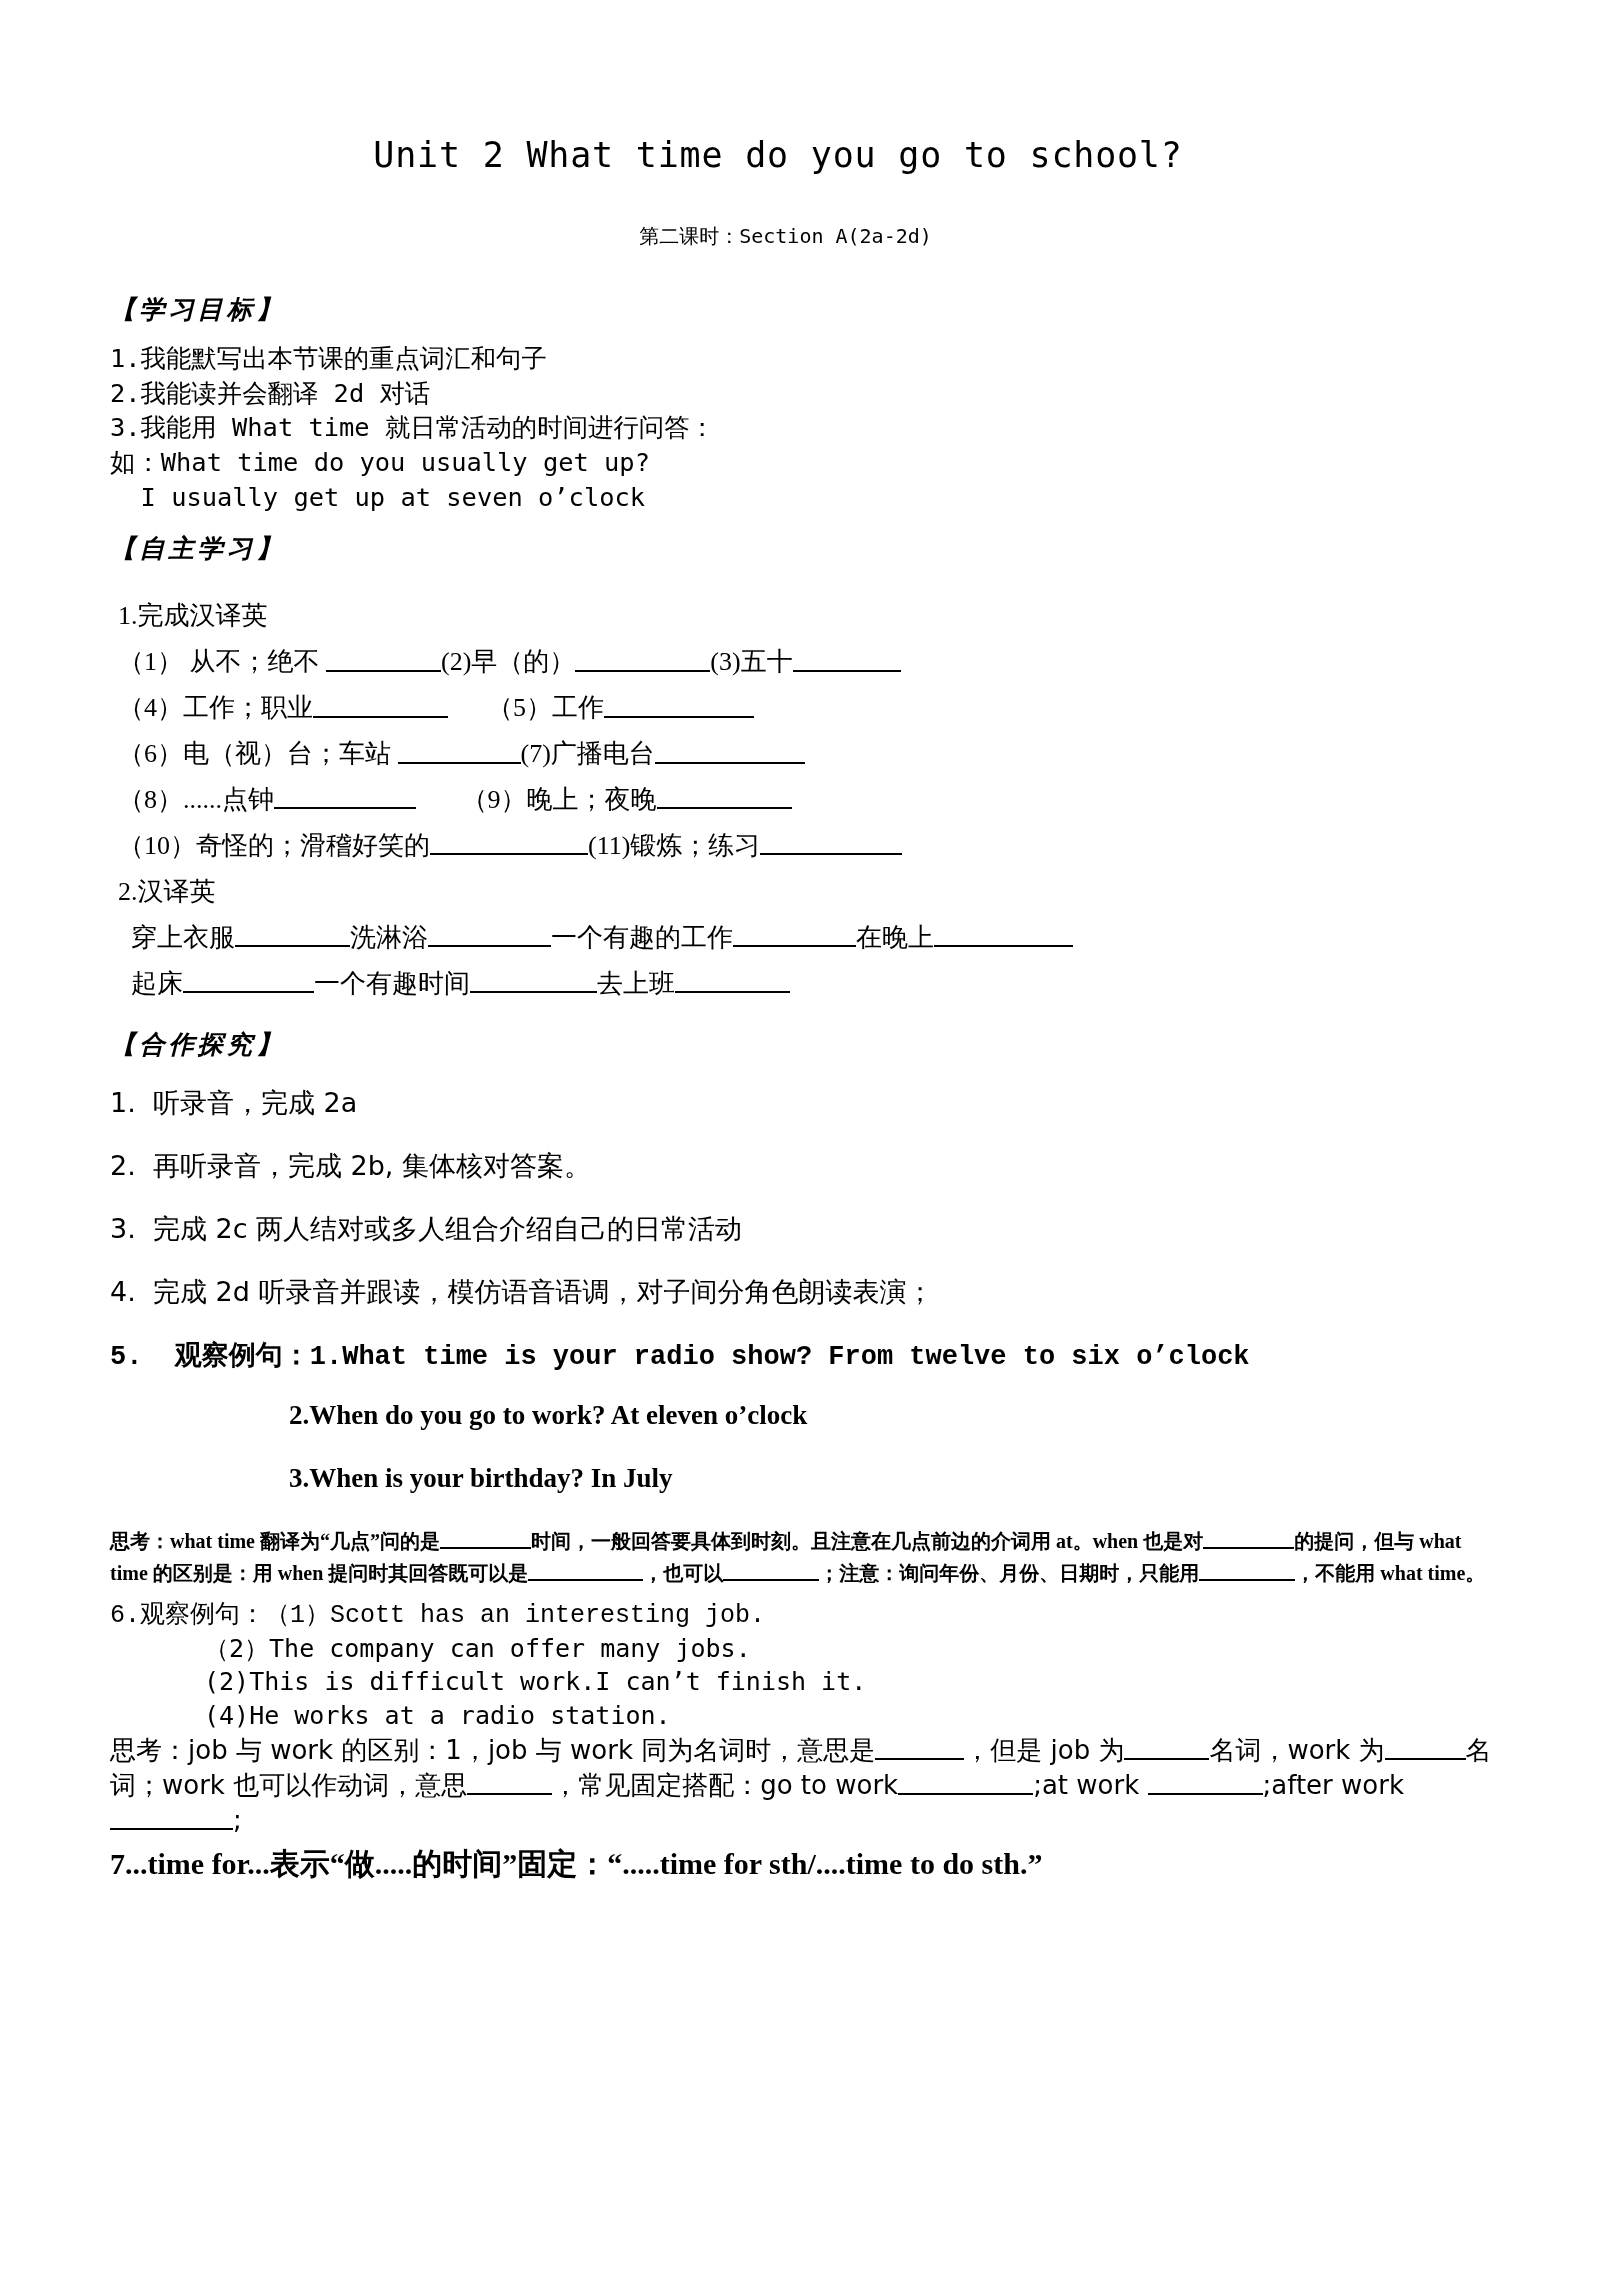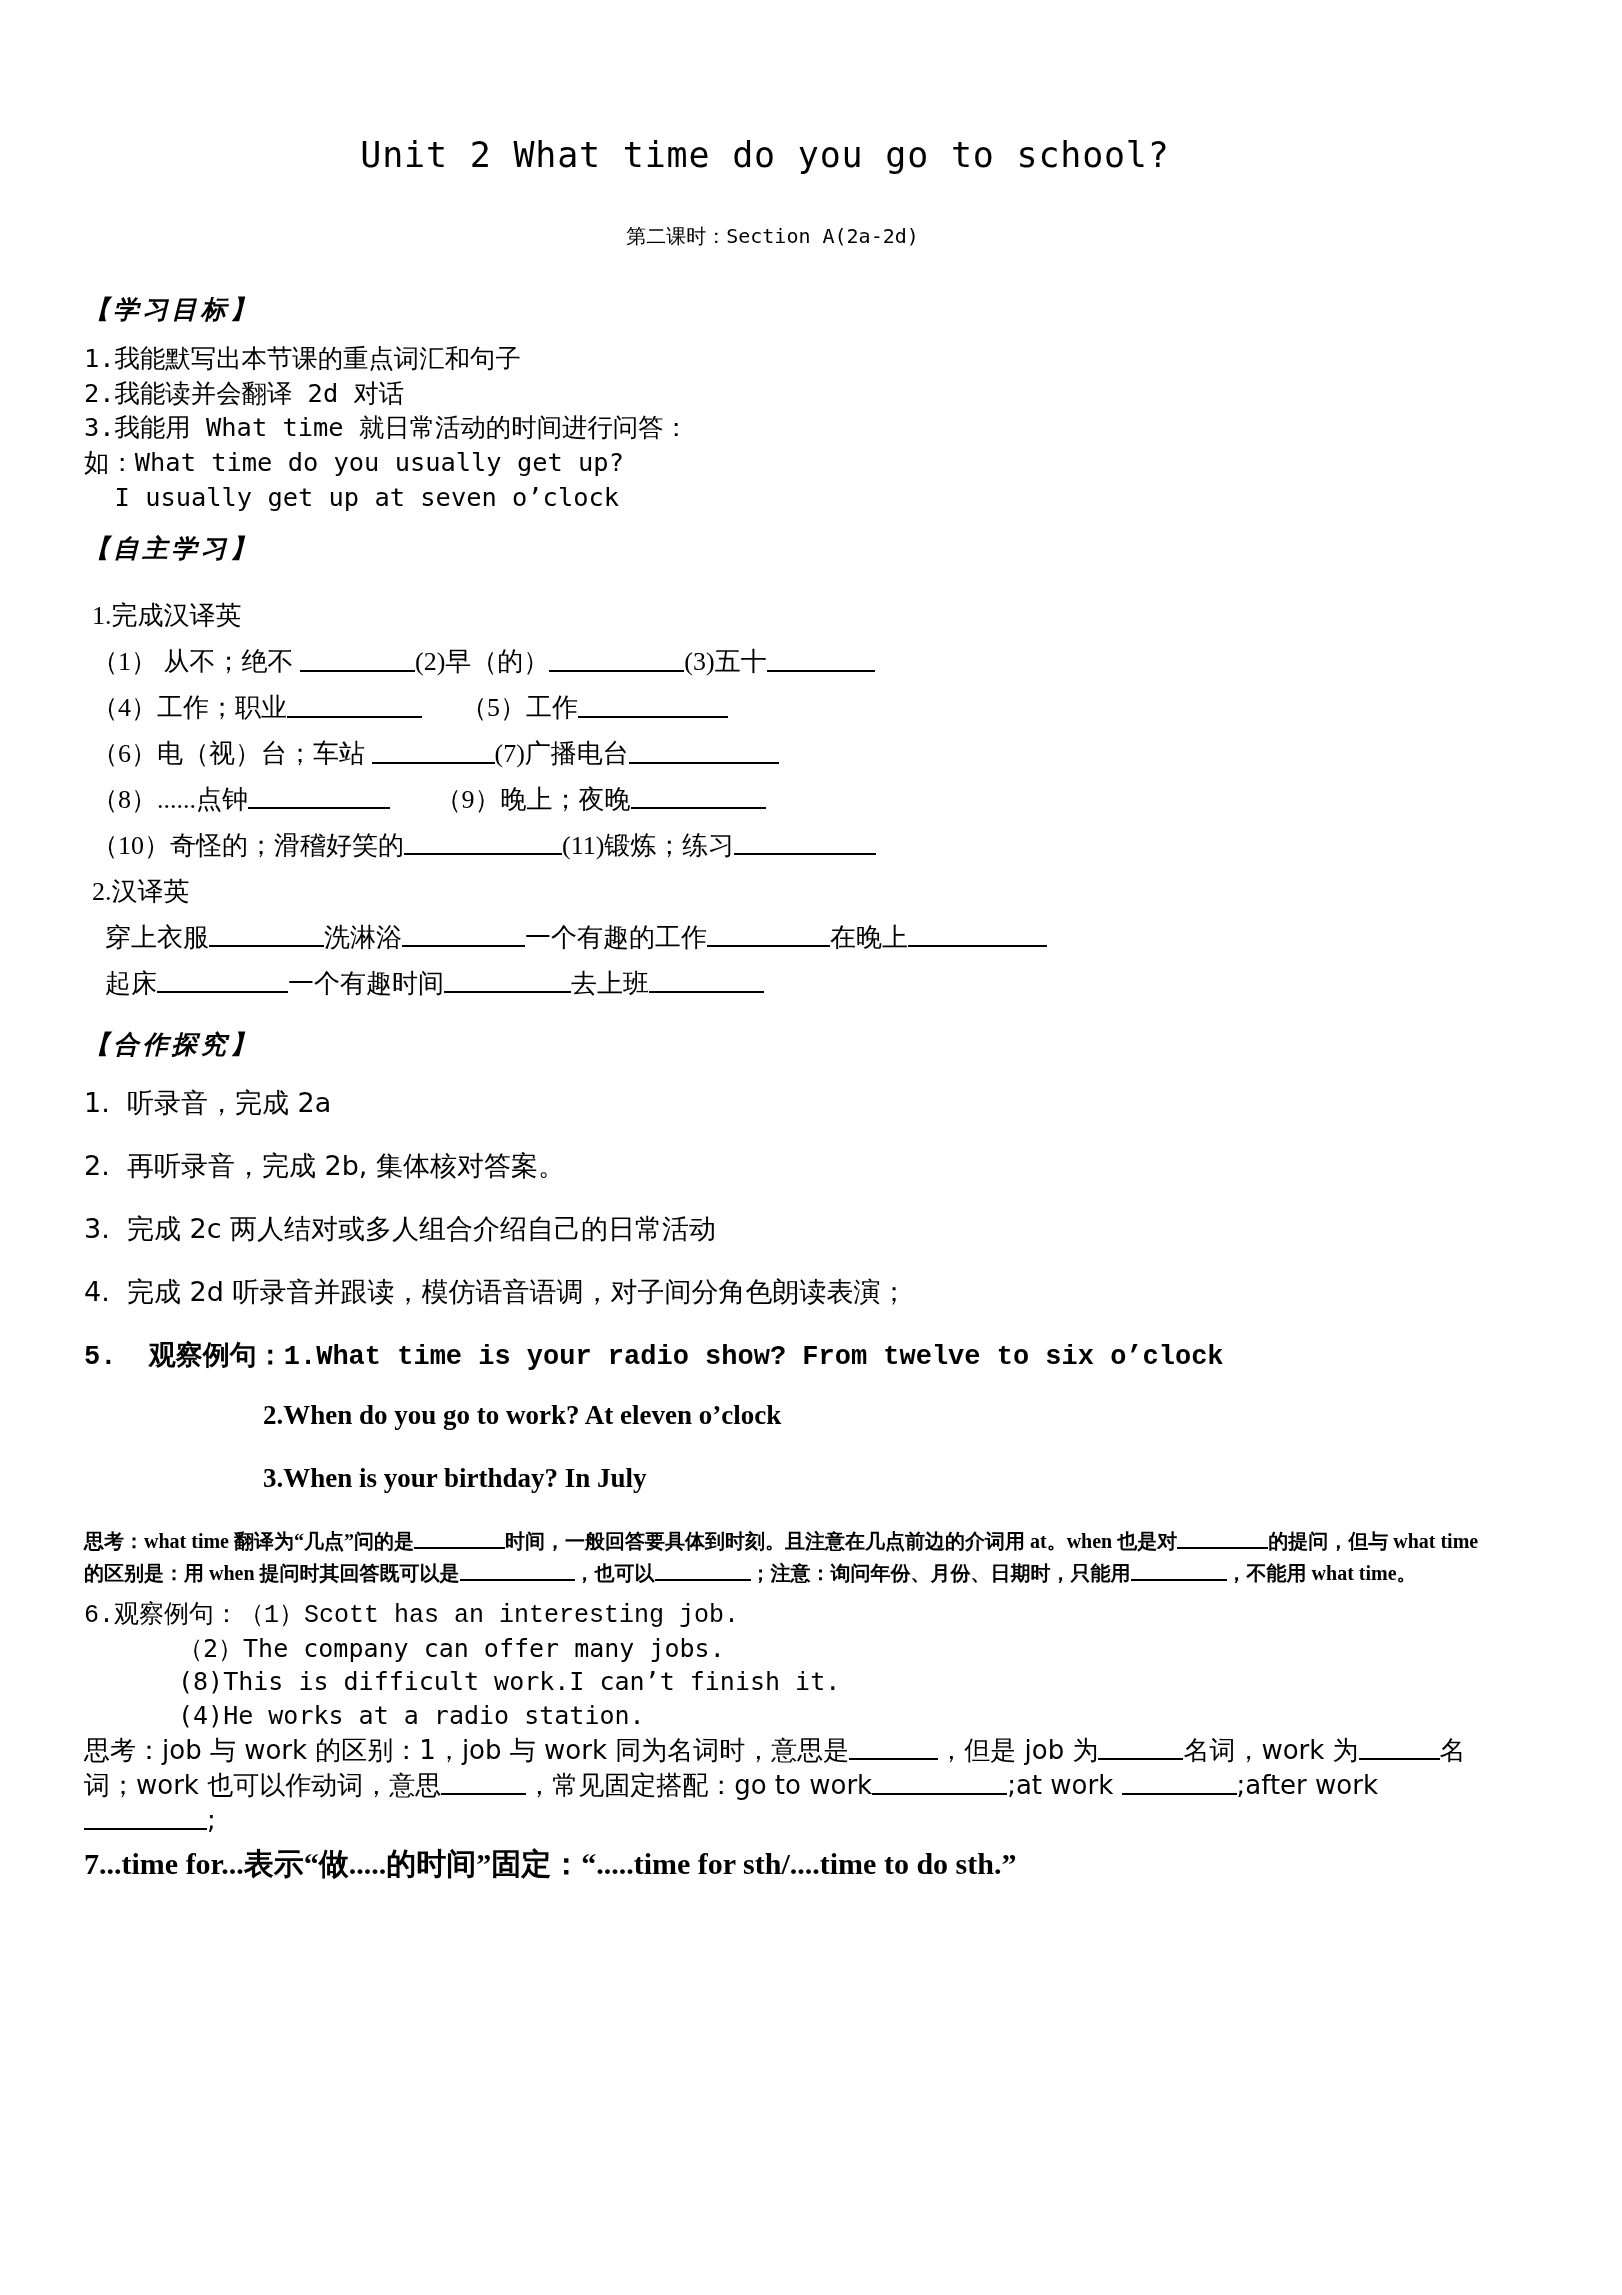--- a/index.html
+++ b/index.html
@@ -15,21 +15,21 @@
     overflow: hidden;
   }
   .page {
     position: relative;
     width: 1623px;
     height: 2295px;
     padding: 0;
     box-sizing: border-box;
   }
   .inner {
-    padding: 135px 131px 0 84px;
+    padding: 135px 131px 0 110px;
   }
 
   
   .doc-title {
     font-family: "DejaVu Sans Mono", monospace;
     font-size: 35px;
     text-align: center;
     letter-spacing: 0.8px;
     margin: 0 0 48px 0;
     padding-right: 46px;
@@ -193,21 +193,21 @@
     <div class="inq-item tight"><span class="sans" style="font-weight:700">5.  观察例句：1.What time is your radio show? From twelve to six o’clock</span></div>
     <div class="ex-line">2.When do you go to work? At eleven o’clock</div>
     <div class="ex-line">3.When is your birthday? In July</div>
 
     <div class="think-para"><span>思考：what time 翻译为“几点”问的是</span><span class="blank" style="width:91px"></span><span>时间，一般回答要具体到时刻。且注意在几点前边的介词用 at。when 也是对</span><span class="blank" style="width:91px"></span><span>的提问，但与 what time 的区别是：用 when 提问时其回答既可以是</span><span class="blank" style="width:115px"></span><span>，也可以</span><span class="blank" style="width:96px"></span><span>；注意：询问年份、月份、日期时，只能用</span><span class="blank" style="width:96px"></span><span>，不能用 what time。</span></div>
 
     <div class="gap-sm"></div>
 
     <div class="obs-line"><span class="sans">6.观察例句：（1）Scott has an interesting job.</span></div>
     <div class="obs-line obs-indent">（2）The company can offer many jobs.</div>
-    <div class="obs-line obs-indent">(8)This is difficult work.I can’t finish it.</div>
+    <div class="obs-line obs-indent">(2)This is difficult work.I can’t finish it.</div>
     <div class="obs-line obs-indent">(4)He works at a radio station.</div>
 
     <div class="think2"><span>思考：job 与 work 的区别：1，job 与 work 同为名词时，意思是</span><span class="blank" style="width:89px"></span><span>，但是 job 为</span><span class="blank" style="width:85px"></span><span>名词，work 为</span><span class="blank" style="width:81px"></span><span>名词；work 也可以作动词，意思</span><span class="blank" style="width:85px"></span><span>，常见固定搭配：go to work</span><span class="blank" style="width:135px"></span><span>;at work </span><span class="blank" style="width:115px"></span><span>;after work</span><span class="blank" style="width:123px"></span><span>;</span></div>
 
     <div class="gap-sm"></div>
     <div class="last-line">7...time for...表示“做.....的时间”固定：“.....time for sth/....time to do sth.”</div>
 
   </div>
 </div>
 

